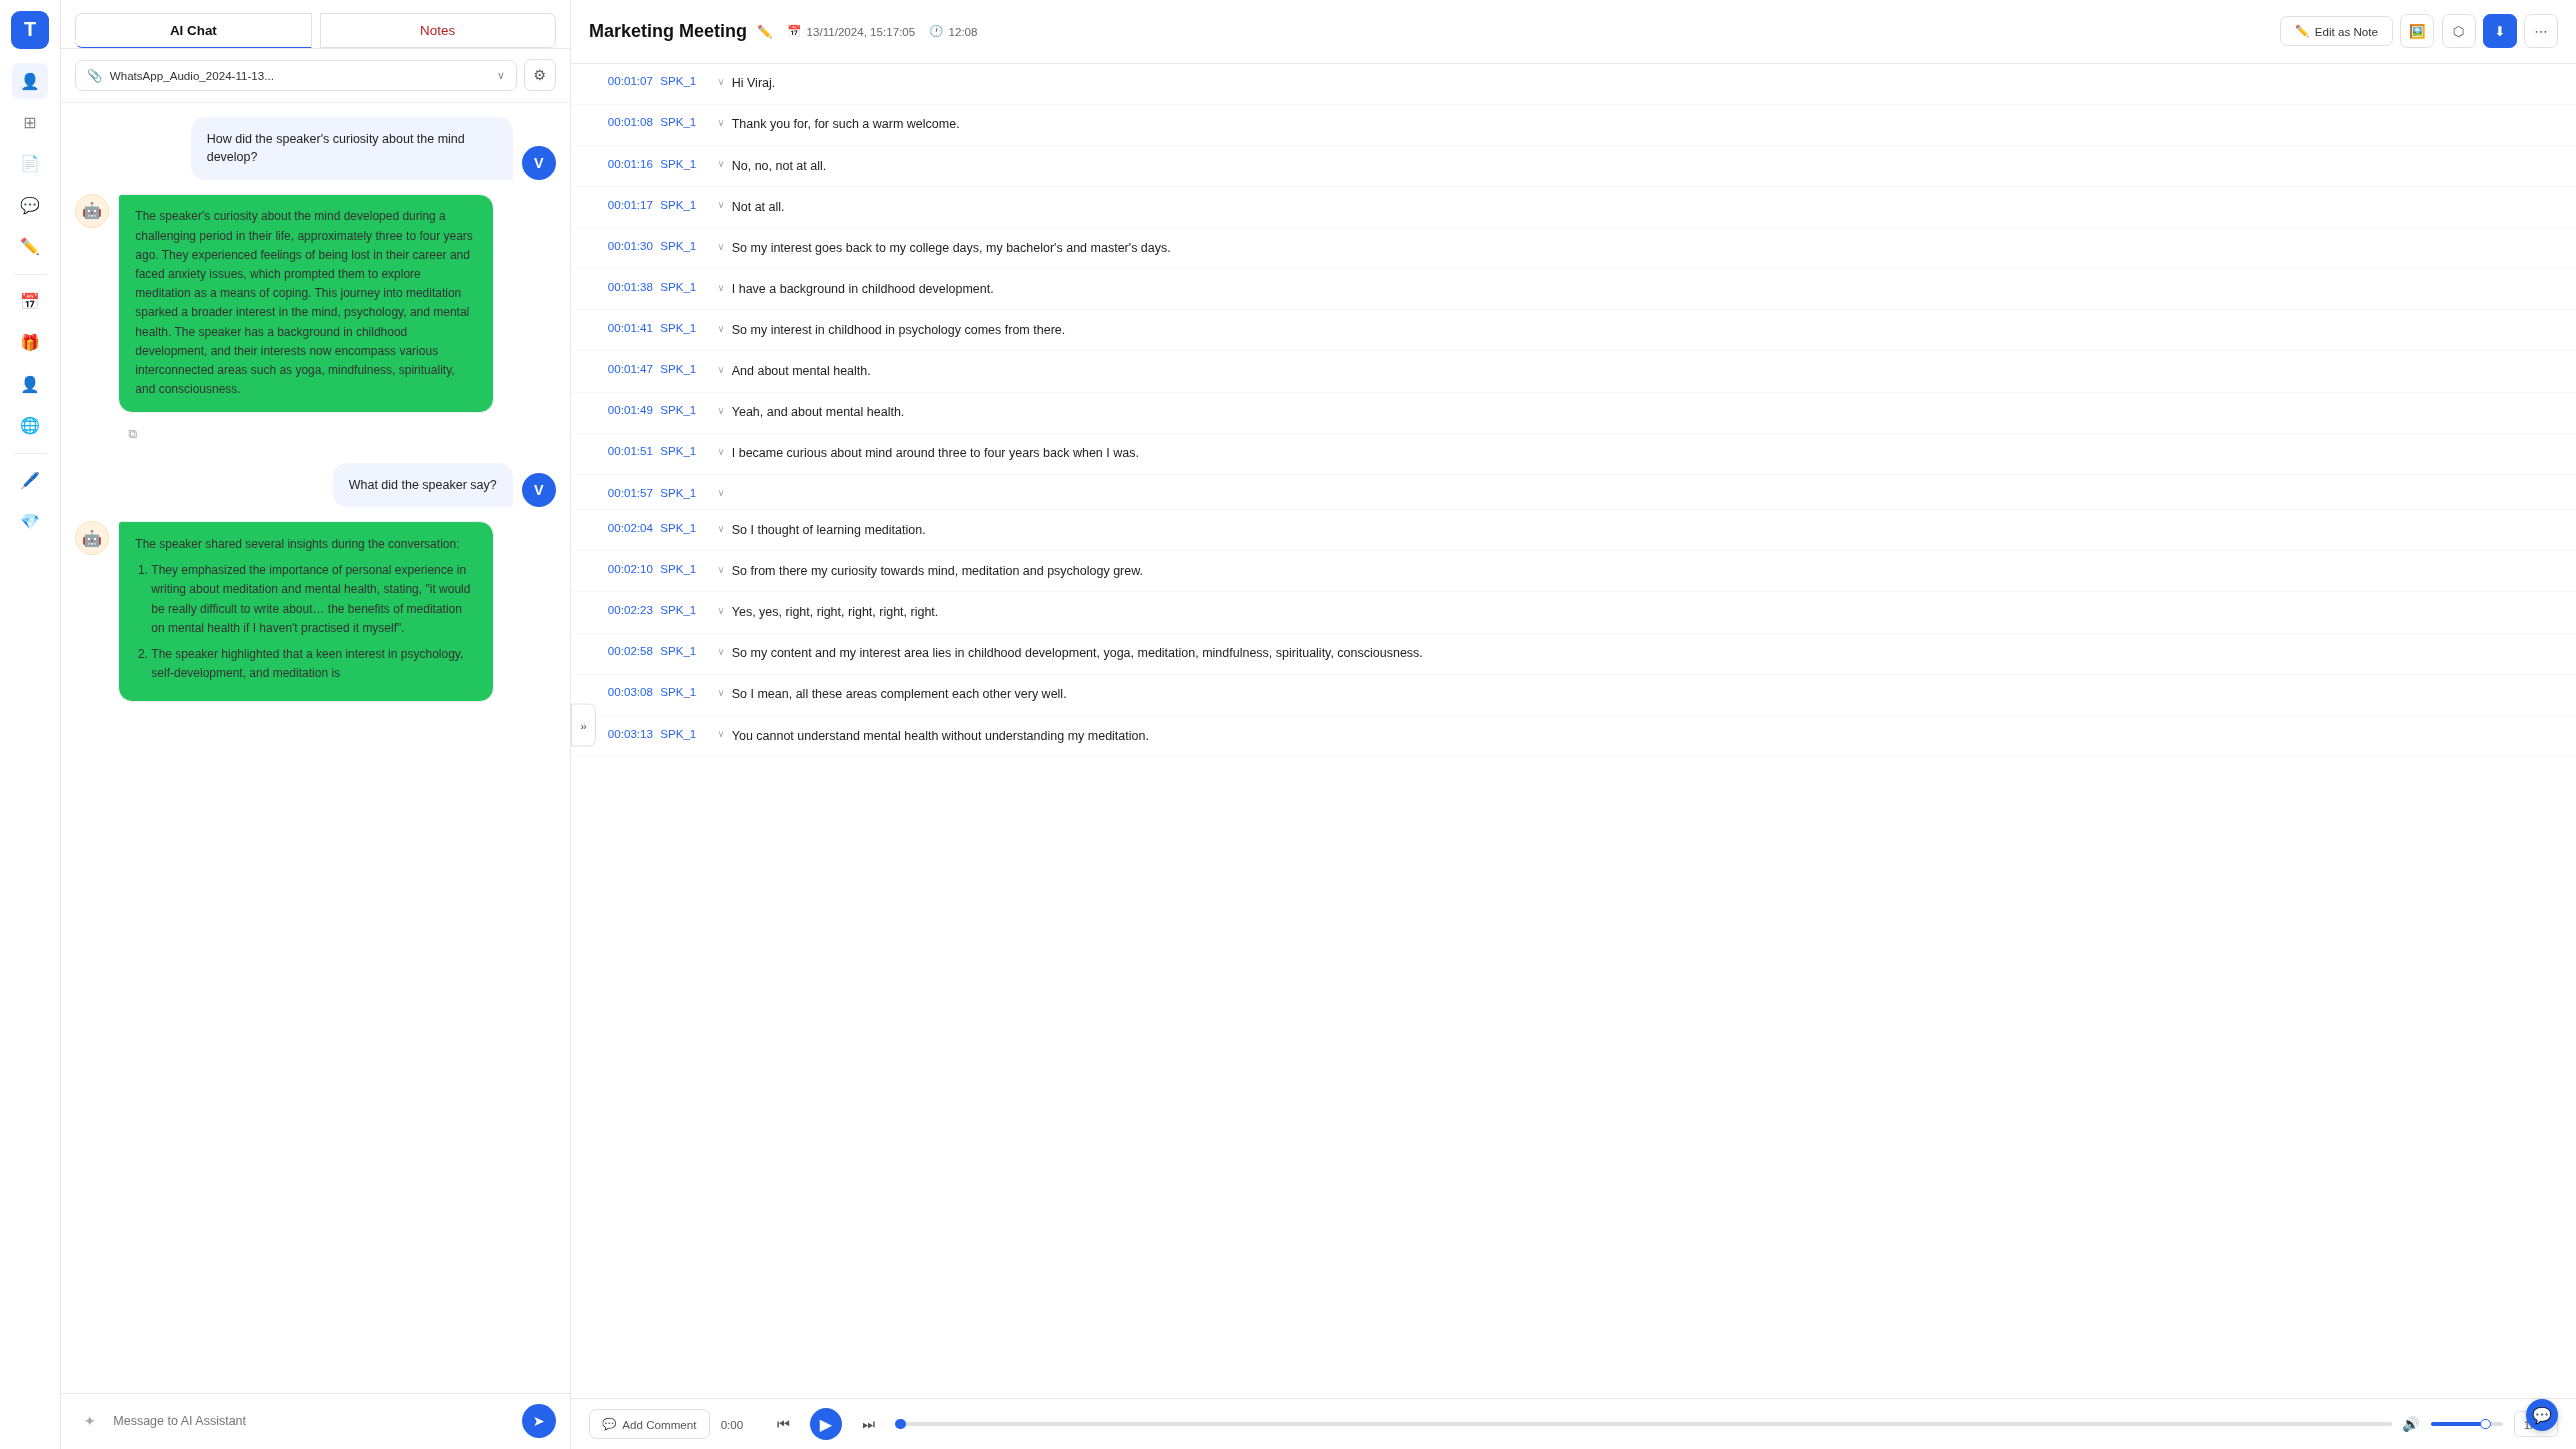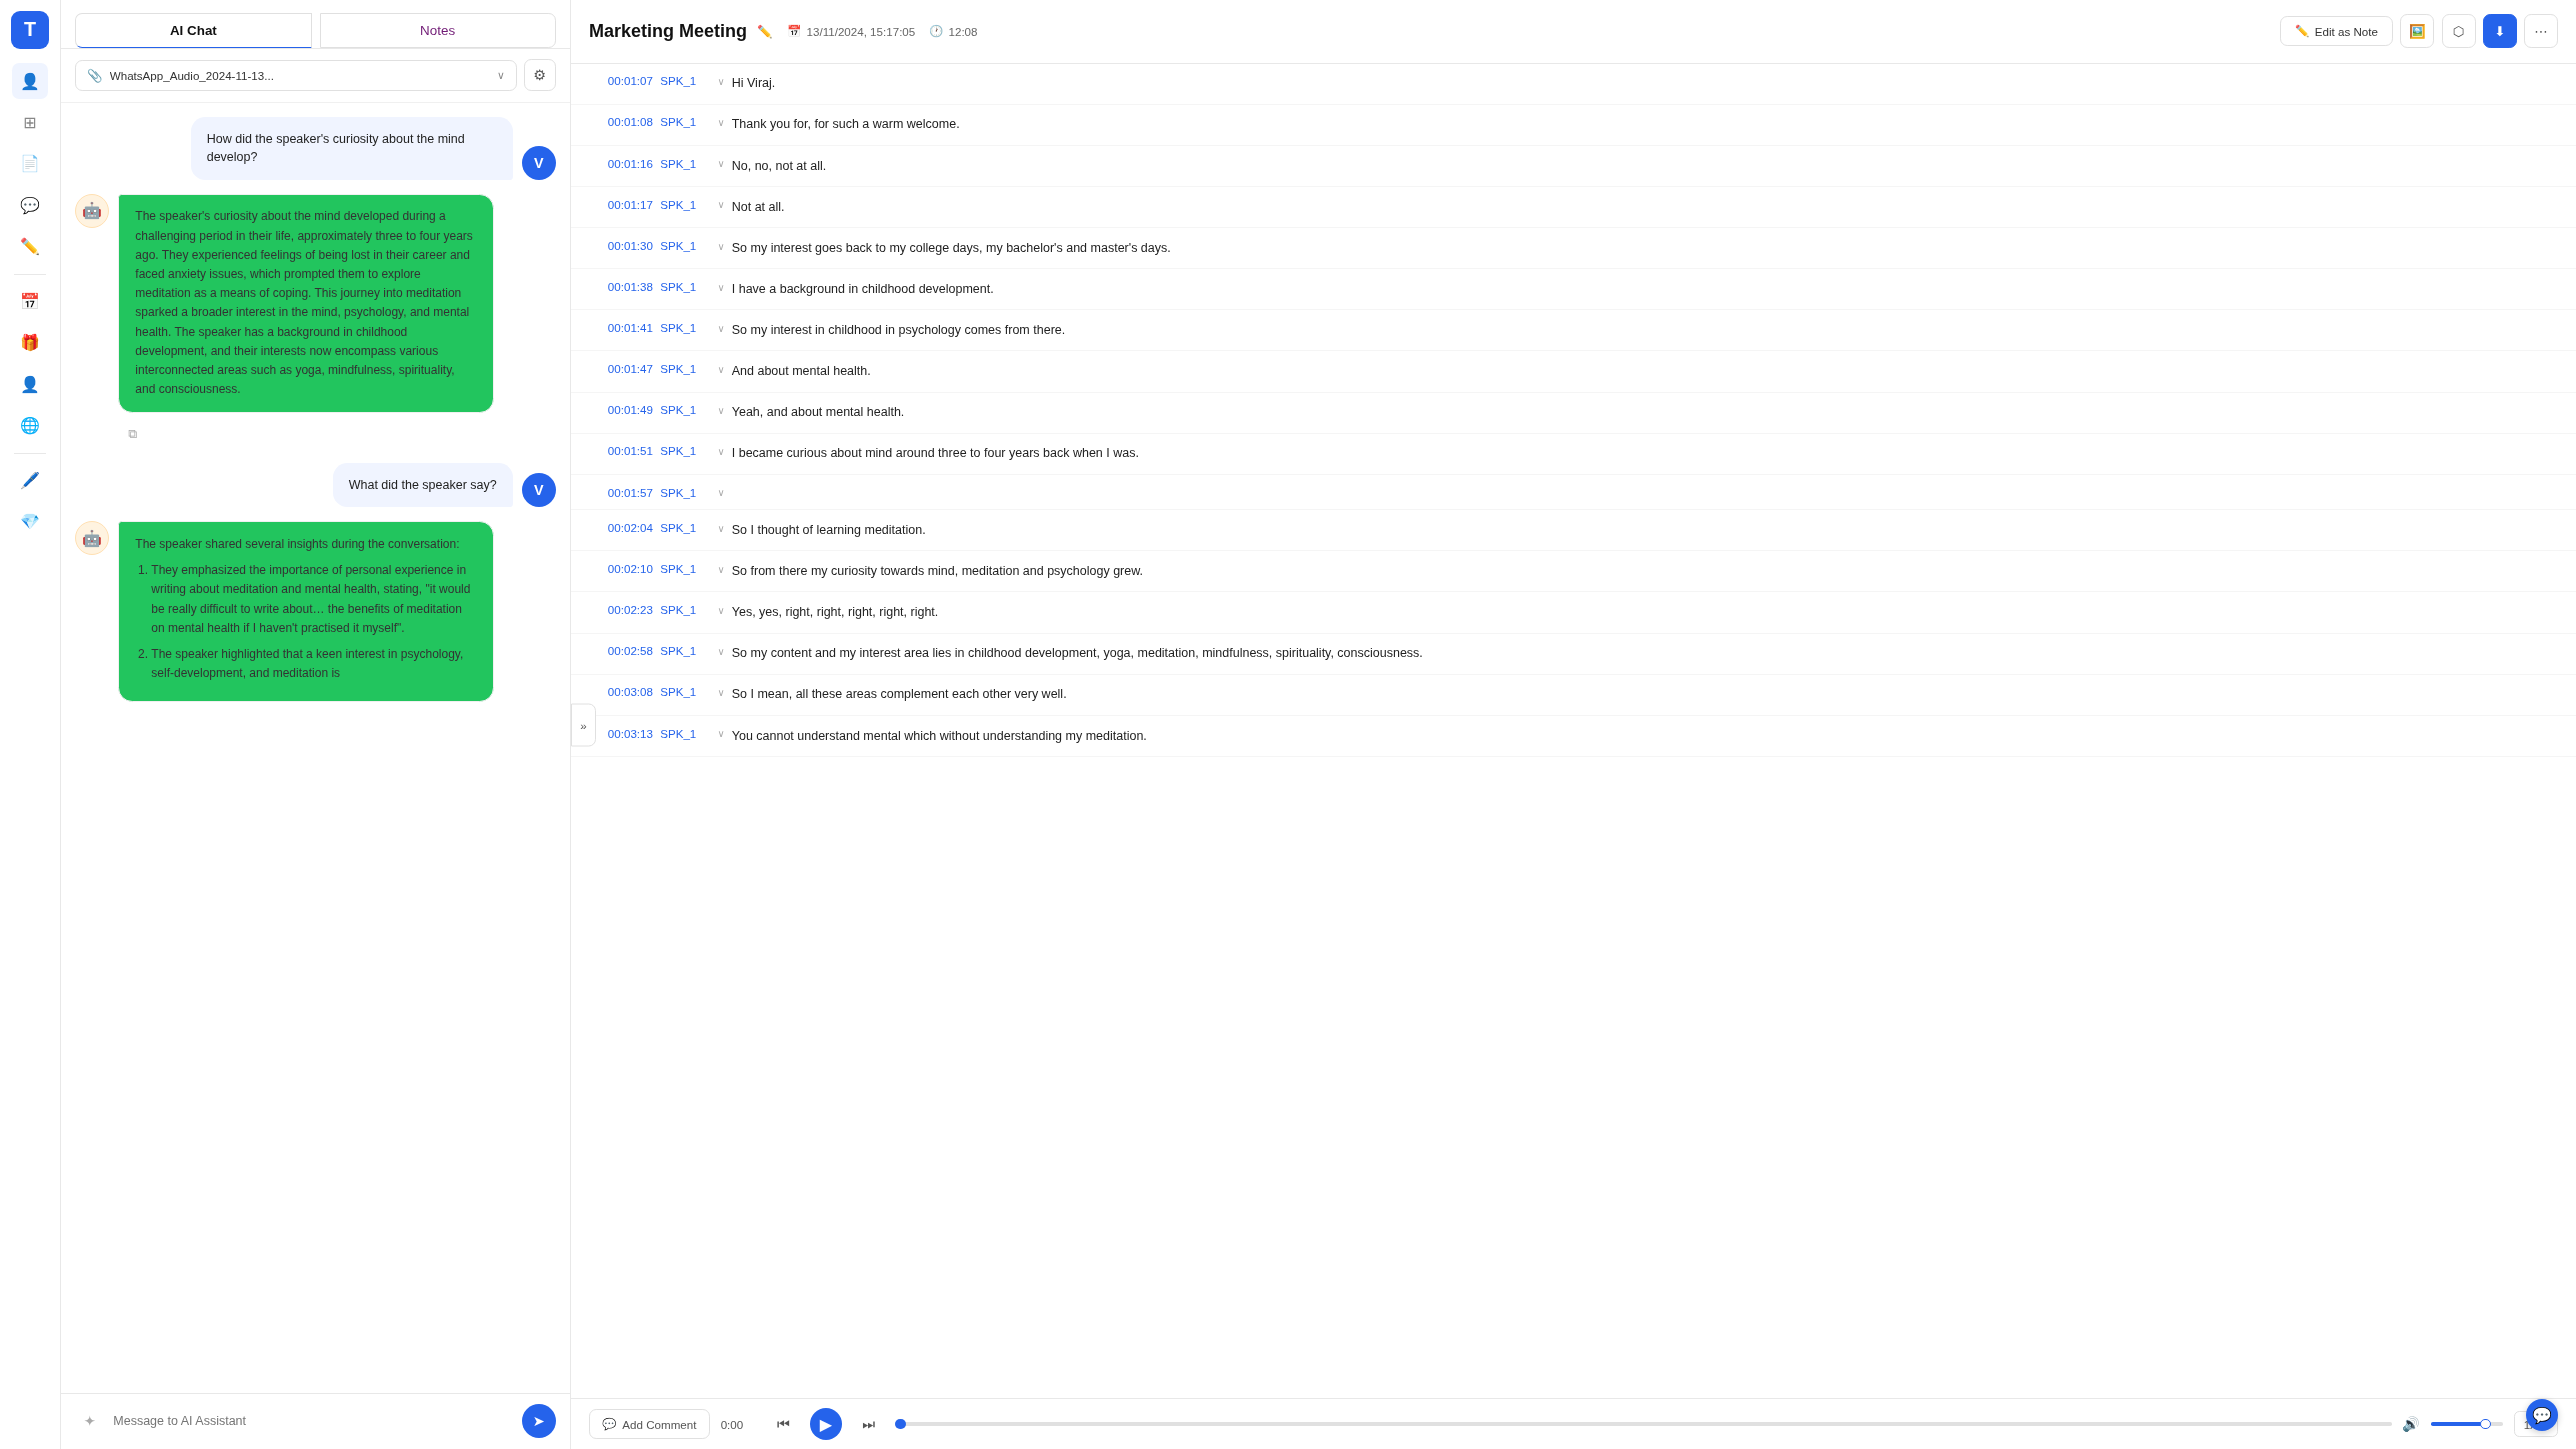--- a/index.html
+++ b/index.html
@@ -50,21 +50,21 @@
       padding: 12.5px 14.3px 0;
       gap: 8px;
     }
     .tab-btn {
       flex: 1;
       padding: 9px 0;
       border: 0.9px solid #e0e0e0;
       background: #fff;
       cursor: pointer;
       font-size: 13.4px;
-      color: #701a75;
+      color: #b91c1c;
     }
     .tab-btn.active {
       background: #fff;
       color: #111;
       font-weight: 600;
       border-bottom: 1.8px solid #2563eb;
     }
     .tab-btn:first-child { border-radius: 7.2px 0 0 7.2px; }
     .tab-btn:last-child { border-radius: 0 7.2px 7.2px 0; }
 
@@ -590,21 +590,21 @@
       <div class="transcript-row">
       <span class="ts-time">00:03:08</span>
       <span class="ts-speaker">SPK_1</span>
       <span class="ts-chevron">∨</span>
       <span class="ts-text">So I mean, all these areas complement each other very well.</span>
     </div>
       <div class="transcript-row">
       <span class="ts-time">00:03:13</span>
       <span class="ts-speaker">SPK_1</span>
       <span class="ts-chevron">∨</span>
-      <span class="ts-text">You cannot understand mental which without understanding my meditation.</span>
+      <span class="ts-text">You cannot understand mental health without understanding my meditation.</span>
     </div>
     </div>
 
   <div class="audio-player">
     <button class="add-comment-btn">
       <span>💬</span>
       <span>Add Comment</span>
     </button>
     <span class="time-display">0:00</span>
     <div class="ctrl-btn">⏮</div>

